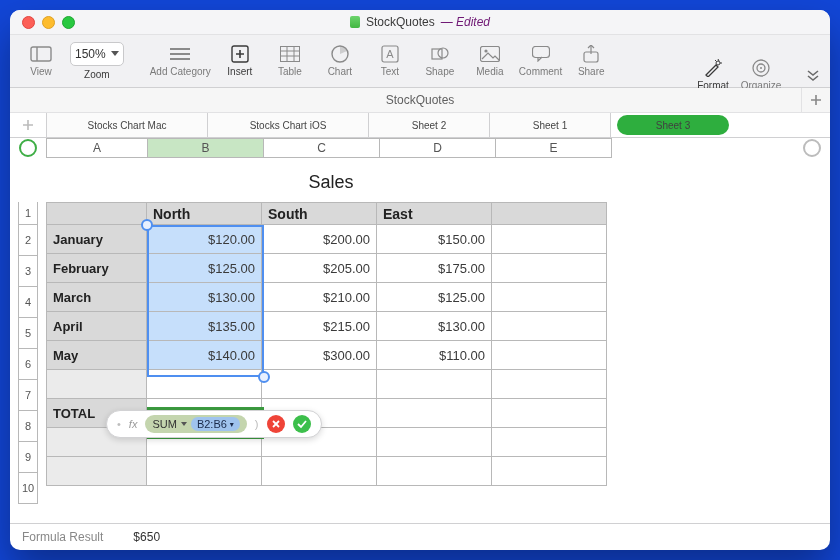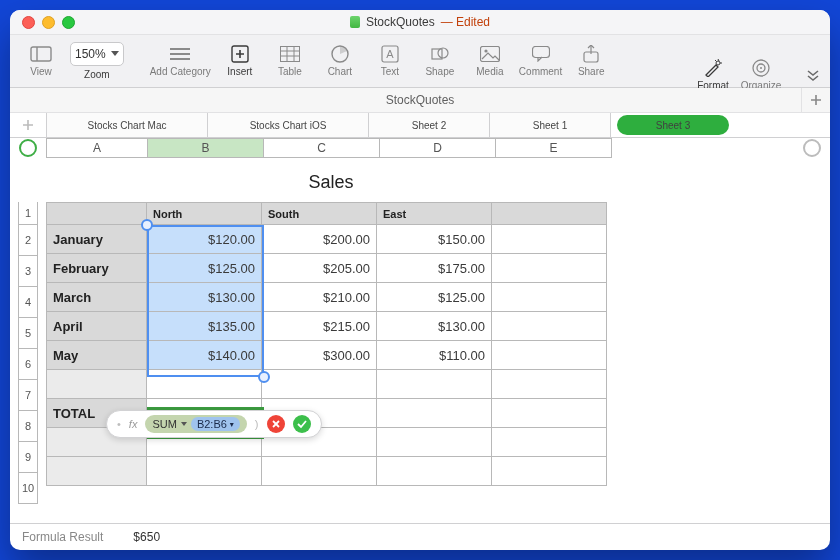--- a/index.html
+++ b/index.html
@@ -26,21 +26,21 @@
   
   .titlebar{height:24px;background:var(--titlebar);display:flex;align-items:center;position:relative;border-bottom:1px solid #e2e2e4;}
   .traffic{display:flex;gap:7px;margin-left:12px;}
   .tl{width:11px;height:11px;border-radius:50%;}
   .tl.red{background:#fc5f57;border:0.5px solid #e0443e;}
   .tl.yellow{background:#fdbc2e;border:0.5px solid #dea022;}
   .tl.green{background:#28c840;border:0.5px solid #1fa532;}
   .title-center{position:absolute;left:0;right:0;display:flex;align-items:center;justify-content:center;gap:6px;font-size:12px;pointer-events:none;}
   .doc-icon{width:10px;height:12px;display:inline-block;background:linear-gradient(#6cd46c,#42b742);border-radius:2px;position:relative;}
   .title-name{color:#3a3a3a;font-weight:500;}
-  .title-state{color:#c2410c;}
+  .title-state{color:#701a75;font-style:italic;}
   
   .toolbar{height:52px;background:var(--toolbar);border-bottom:1px solid var(--border);display:flex;align-items:center;padding:0 10px;gap:8px;position:relative;}
   .tb-group{display:flex;flex-direction:column;align-items:center;gap:3px;min-width:42px;}
   .tb-icon{height:18px;display:flex;align-items:center;justify-content:center;}
   .tb-label{font-size:10px;color:#7a7a7a;}
   .tb-zoom{display:flex;flex-direction:column;align-items:center;gap:3px;}
   .zoom-pill{display:flex;align-items:center;gap:5px;height:22px;border:1px solid #c9c9cb;border-radius:5px;background:#fff;padding:0 4px;font-size:12px;color:#333;}
   svg{display:block;}
   .tb-right{position:absolute;right:8px;top:14px;height:52px;display:flex;align-items:center;gap:6px;}
   .chev-stack{width:18px;height:18px;}
@@ -65,21 +65,21 @@
   .body{flex:1;display:flex;overflow:hidden;position:relative;}
   .rowgutter{width:36px;display:flex;flex-direction:column;align-items:center;padding-top:16px;gap:0;}
   .rowgutter .spacer{height:28px;}
   .rowidx{width:18px;height:30px;border:1px solid var(--gridline);border-top:none;display:flex;align-items:center;justify-content:center;font-size:11px;color:#555;background:#fff;}
   .rowidx:first-of-type{border-top:1px solid var(--gridline);}
   .sheet{flex:1;position:relative;}
   .title-sales{position:absolute;top:14px;left:0;width:570px;text-align:center;font-size:18px;color:#222;font-weight:500;}
   
   .grid{position:absolute;top:44px;left:0;border:1px solid #8e8e8e;border-collapse:collapse;}
   .grid td{border:1px solid var(--gridline);height:29px;box-sizing:border-box;font-size:13px;padding:0 6px;}
-  .grid .hcell{background:var(--col-header);font-weight:700;height:22px;font-size:11px;color:#222;}
+  .grid .hcell{background:var(--col-header);font-weight:700;height:22px;font-size:14px;color:#222;}
   .grid .rhead{background:var(--row-header);font-weight:700;color:#222;}
   .grid .val{text-align:right;}
   .grid .colA{width:100px;}
   .grid .colB{width:115px;}
   .grid .colC{width:115px;}
   .grid .colD{width:115px;}
   .grid .colE{width:115px;}
   .grid .sel{background:var(--sel-blue);}
   .sel-frame{position:absolute;border:2px solid var(--sel-border);box-sizing:border-box;pointer-events:none;}
   .handle{position:absolute;width:12px;height:12px;border:2px solid var(--sel-border);background:var(--handle-fill);border-radius:50%;box-sizing:border-box;}

